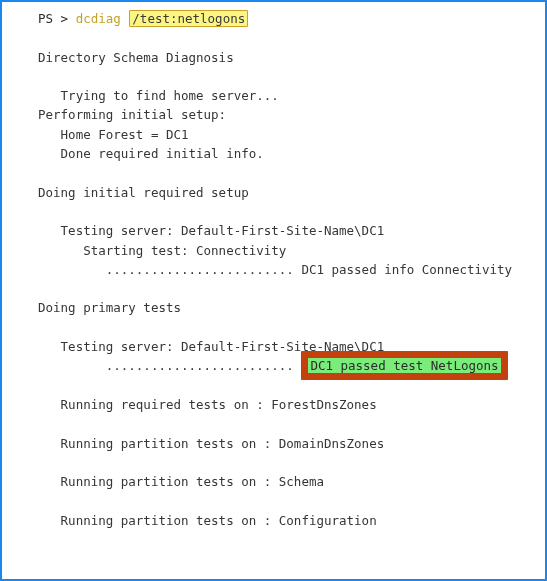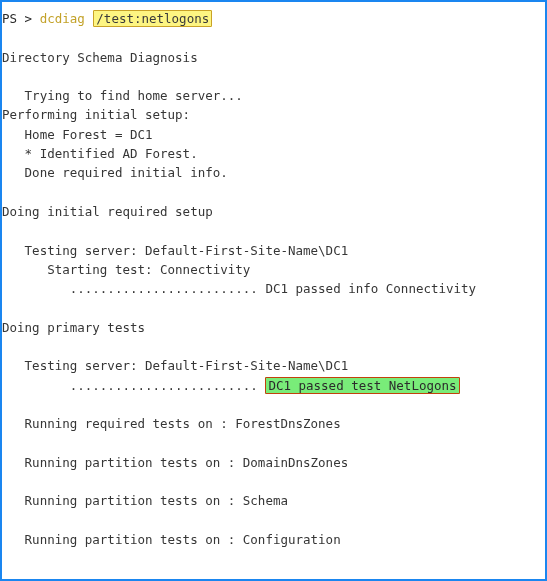--- a/index.html
+++ b/index.html
@@ -29,23 +29,24 @@
     padding: 7px 0 0 0;
     background: #ffffff;
   }
 
   .line {
     font-family: "DejaVu Sans Mono", "Liberation Mono", monospace;
     font-size: 12.5px;
     line-height: 19.3px;
     color: #363636;
     white-space: pre;
-    padding-left: 0;
+    padding-left: 20px;
     height: 19.3px;
     letter-spacing: 0px;
+    margin-left: 16px;
   }
 
   .line.blank {
     color: transparent;
   }
 
   
   .prompt-ps {
     color: #2b2b2b;
   }
@@ -56,21 +57,21 @@
     background: #fdf582;
     border: 1px solid #c9a227;
     padding: 0px 2px;
     margin: 0 0 0 1px;
     color: #3a3a3a;
     border-radius: 1px;
   }
 
   .pass-highlight {
     background: #79ec79;
-    border: 1px solid #c2410c;
+    border: 7px solid #c2410c;
     padding: 0px 2px;
     color: #2b2b2b;
     border-radius: 1px;
   }
 </style>
 </head>
 <body>
 
 <div class="console-window">
   <div class="console-body">
@@ -79,21 +80,20 @@
 
     <div class="line blank">&nbsp;</div>
 
     <div class="line">Directory Schema Diagnosis</div>
 
     <div class="line blank">&nbsp;</div>
 
     <div class="line">   Trying to find home server...</div>
     <div class="line">Performing initial setup:</div>
     <div class="line">   Home Forest = DC1</div>
-    <div class="line">   * Identified AD Forest.</div>
     <div class="line">   Done required initial info.</div>
 
     <div class="line blank">&nbsp;</div>
 
     <div class="line">Doing initial required setup</div>
 
     <div class="line blank">&nbsp;</div>
 
     <div class="line">   Testing server: Default-First-Site-Name\DC1</div>
     <div class="line">      Starting test: Connectivity</div>

